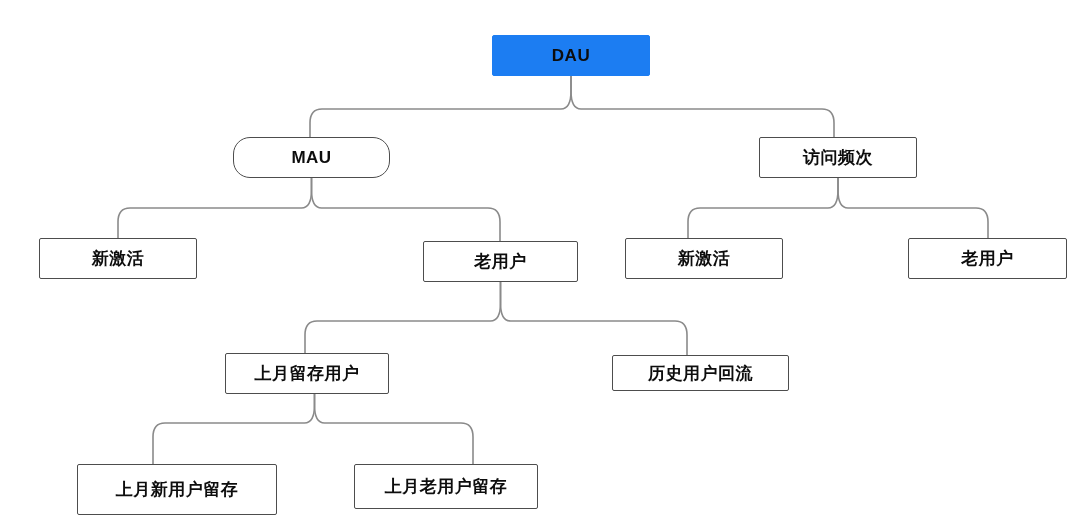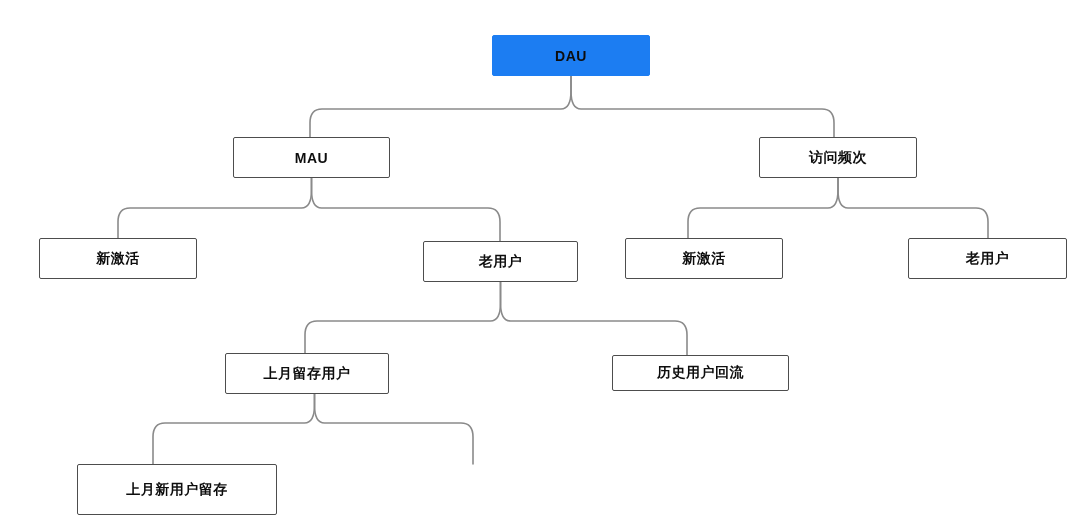--- a/index.html
+++ b/index.html
@@ -30,21 +30,21 @@
   .node {
     position: absolute;
     box-sizing: border-box;
     display: flex;
     align-items: center;
     justify-content: center;
     background: var(--node-fill, #ffffff);
     border: 1.6px solid var(--node-border, #4d4d4d);
     border-radius: 2px;
     color: var(--text-color, #0d0d0d);
-    font-size: 14px;
+    font-size: 17px;
     font-weight: 700;
     letter-spacing: 0.5px;
     white-space: nowrap;
     cursor: default;
   }
   .node.root {
     background: var(--root-fill, #1c7df2);
     border-color: var(--root-fill, #1c7df2);
   }
 </style>
@@ -60,21 +60,21 @@
       <path d="M 838 178 L 838 190 Q 838 208 828 208 L 700 208 Q 688 208 688 222 L 688 238"></path>
       <path d="M 838 178 L 838 190 Q 838 208 848 208 L 976 208 Q 988 208 988 222 L 988 238"></path>
       <path d="M 500.5 282 L 500.5 303 Q 500.5 321 490.5 321 L 317 321 Q 305 321 305 335 L 305 353"></path>
       <path d="M 500.5 282 L 500.5 303 Q 500.5 321 510.5 321 L 675 321 Q 687 321 687 335 L 687 355"></path>
       <path d="M 314.5 394 L 314.5 405 Q 314.5 423 304.5 423 L 165 423 Q 153 423 153 437 L 153 464"></path>
       <path d="M 314.5 394 L 314.5 405 Q 314.5 423 324.5 423 L 461 423 Q 473 423 473 437 L 473 464"></path>
     </svg>
 <div class="node root" style="left: 492px; top: 35px; width: 158px; height: 41px;">
       <span>DAU</span>
     </div>
-    <div class="node" style="left: 233px; top: 137px; width: 157px; height: 41px;">
+    <div class="node" style="left: 233px; top: 137px; width: 157px; height: 41px; border-radius: 17px;">
       <span>MAU</span>
     </div>
     <div class="node" style="left: 759px; top: 137px; width: 158px; height: 41px; align-items: center;">
       <span>访问频次</span>
     </div>
     <div class="node" style="left: 39px; top: 238px; width: 158px; height: 41px;">
       <span>新激活</span>
     </div>
     <div class="node" style="left: 423px; top: 241px; width: 155px; height: 41px;">
       <span>老用户</span>
@@ -87,13 +87,16 @@
     </div>
     <div class="node" style="left: 225px; top: 353px; width: 164px; height: 41px;">
       <span>上月留存用户</span>
     </div>
     <div class="node" style="left: 612px; top: 355px; width: 177px; height: 36px;">
       <span>历史用户回流</span>
     </div>
     <div class="node" style="left: 77px; top: 464px; width: 200px; height: 51px;">
       <span>上月新用户留存</span>
     </div>
+    <div class="node" style="left: 354px; top: 464px; width: 184px; height: 45px;">
+      <span>上月老用户留存</span>
+    </div>
   </div>
 
 </body></html>

